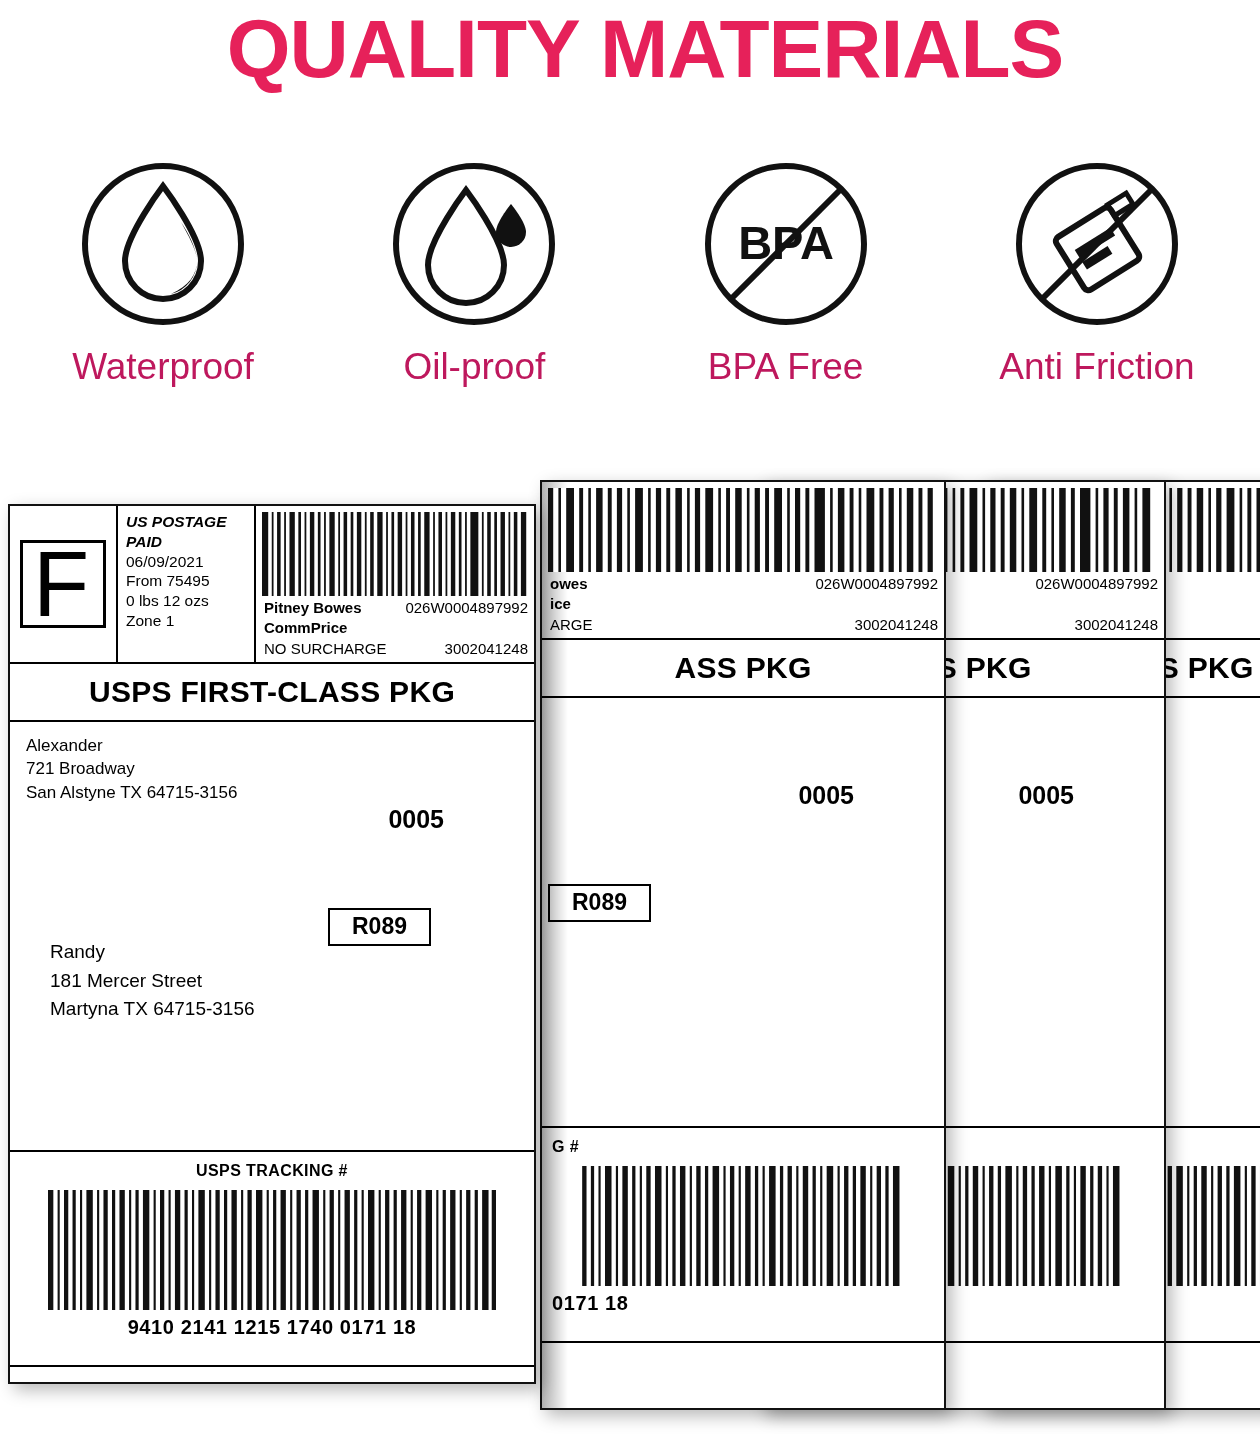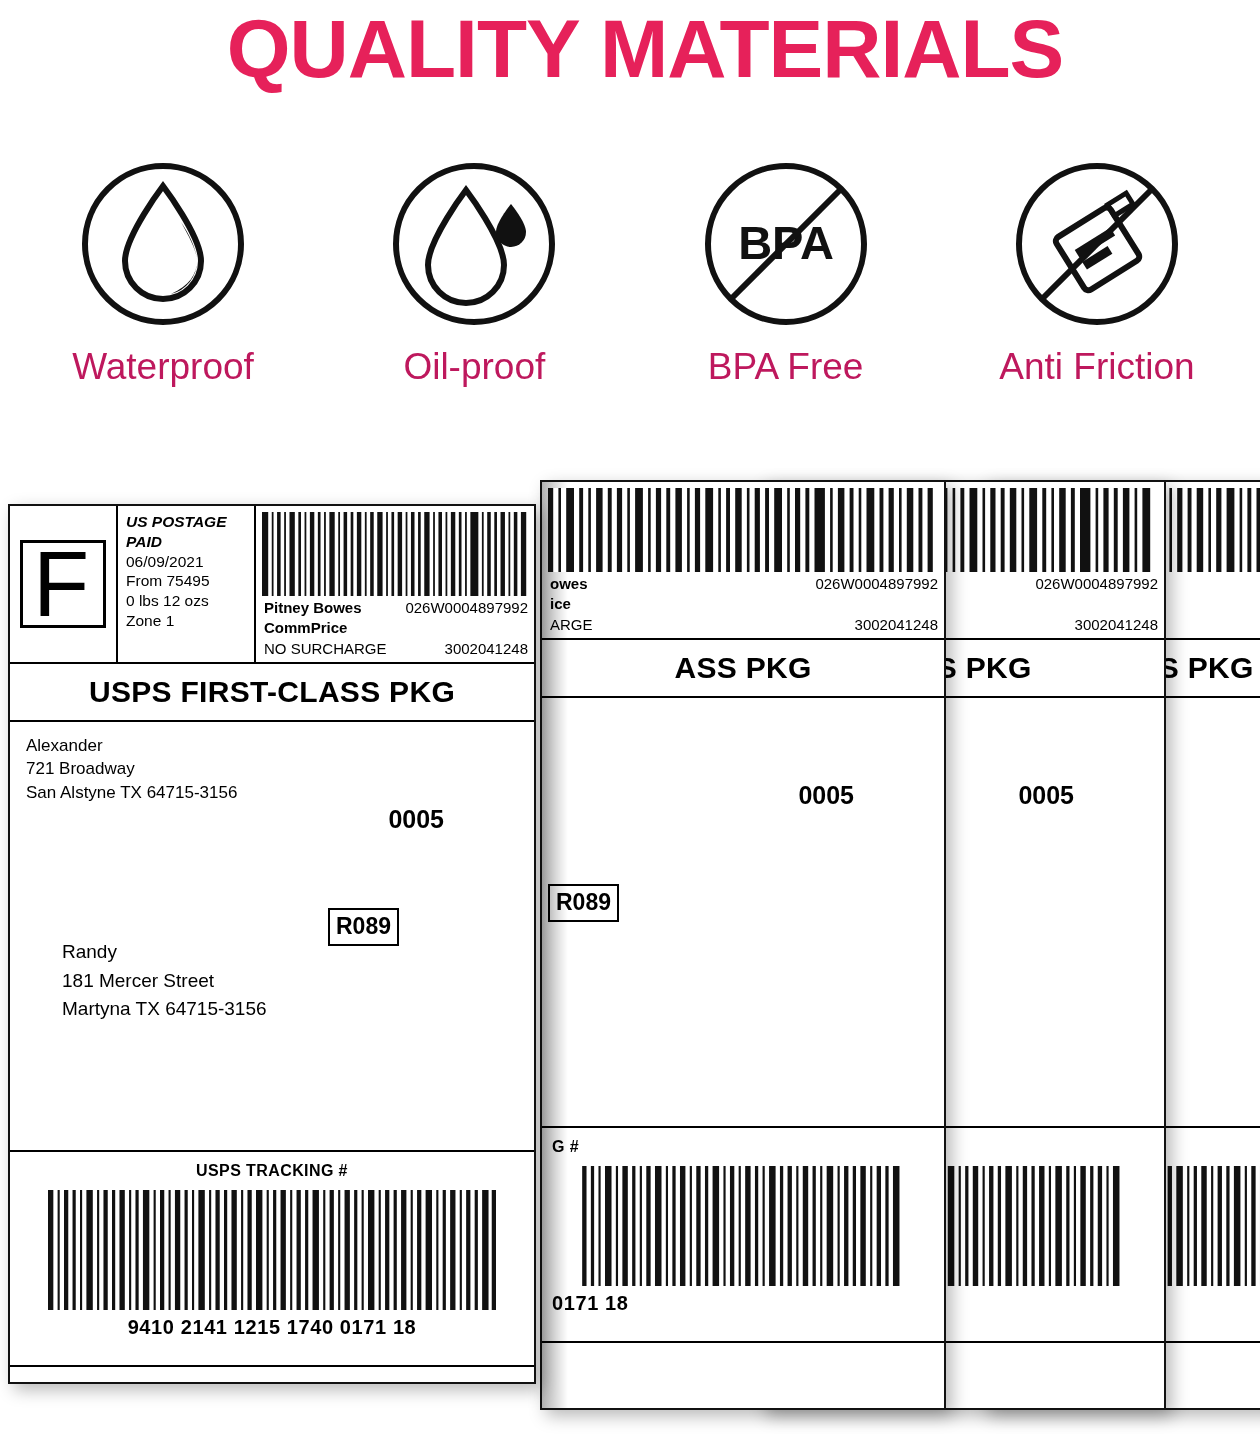--- a/index.html
+++ b/index.html
@@ -193,25 +193,25 @@
     font-size: 25px;
     font-weight: bold;
   }
   .route {
     position: absolute;
     left: 318px;
     top: 186px;
     font-size: 23px;
     font-weight: bold;
     border: 2px solid #000;
-    padding: 1px 6px;
+    padding: 1px 22px;
   }
   .to-addr {
     position: absolute;
-    left: 52px;
+    left: 40px;
     top: 216px;
     font-size: 19px;
     line-height: 1.5;
   }
 
   .lbl-track {
     height: 215px;
     border-bottom: 2px solid #000;
     box-sizing: border-box;
     padding-top: 10px;

